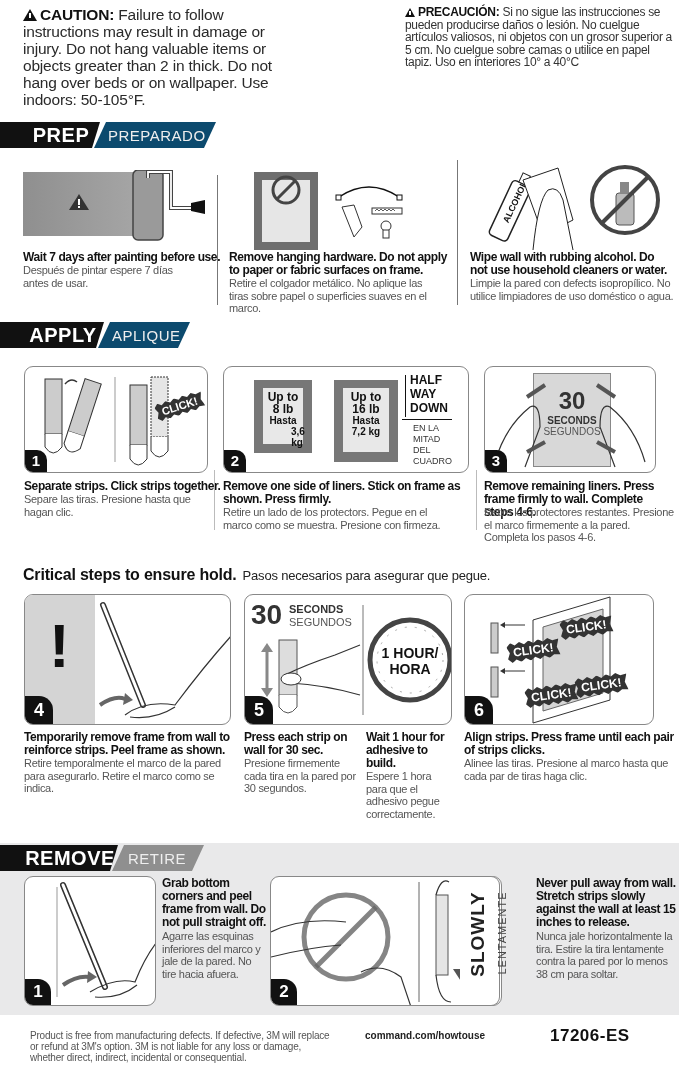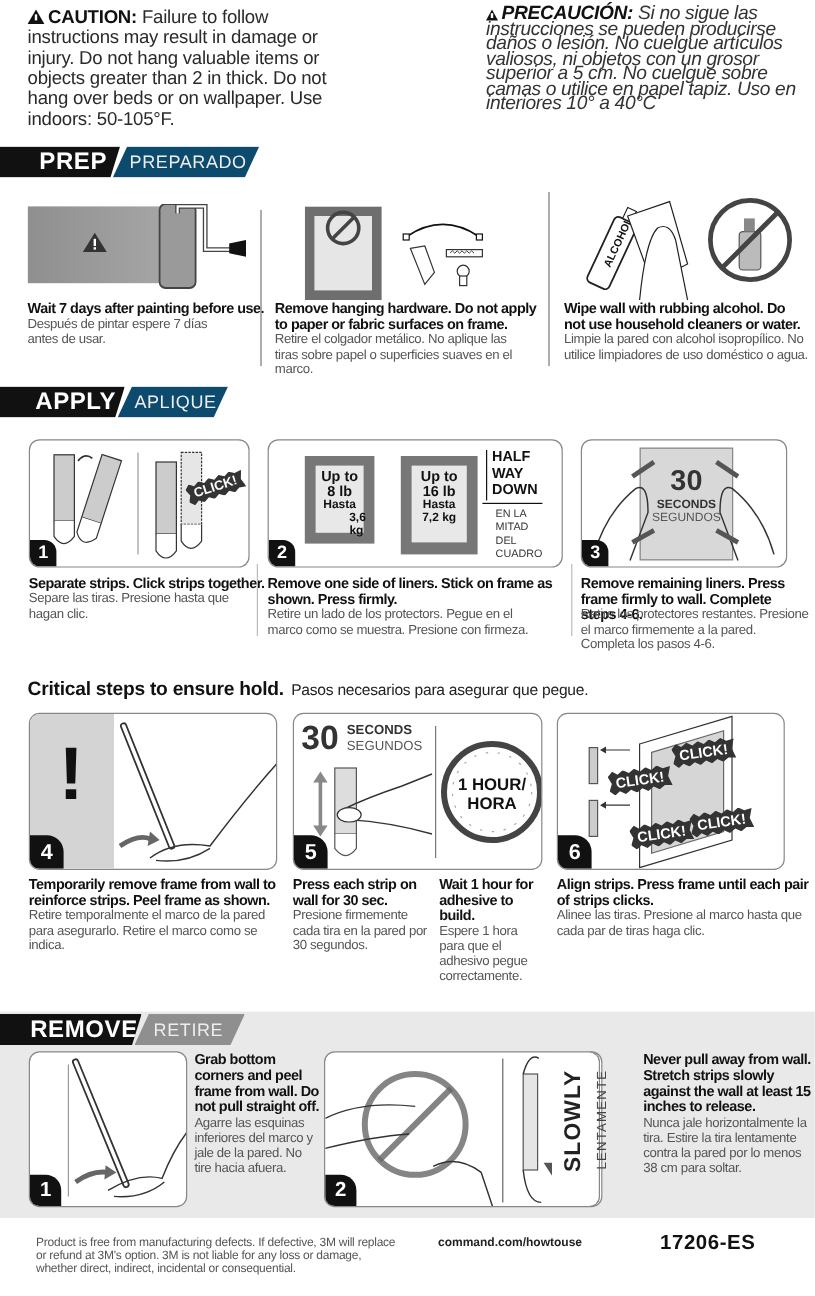--- a/index.html
+++ b/index.html
@@ -2,21 +2,21 @@
 <html><head>
 <meta charset="utf-8">
 <style>
   * { box-sizing: border-box; margin: 0; padding: 0; }
   html, body { width: 679px; height: 1080px; background: #fff; overflow: hidden; }
   body { font-family: "Liberation Sans", "DejaVu Sans", sans-serif; color: #1a1a1a; position: relative; }
 
   .abs { position: absolute; }
   .caution-en { left: 23px; top: 6px; width: 280px; font-size: 15.5px; line-height: 17px; color: #2a2a2a; letter-spacing: -0.2px; }
   .caution-en b { font-weight: bold; color: #111; }
-  .caution-es { left: 405px; top: 6px; width: 270px; font-size: 16px; line-height: 12.5px; color: #333; letter-spacing: -0.3px; font-style: italic; }
+  .caution-es { left: 405px; top: 6px; width: 270px; font-size: 12px; line-height: 12.5px; color: #333; letter-spacing: -0.3px; }
   .caution-es b { font-weight: bold; color: #111; }
   .warn-tri { display: inline-block; width: 0; height: 0; border-left: 7px solid transparent; border-right: 7px solid transparent; border-bottom: 12px solid #111; position: relative; vertical-align: -1px; margin-right: 3px; }
   .warn-tri.sm { border-left-width: 5px; border-right-width: 5px; border-bottom-width: 9px; }
   .warn-tri::after { content: ""; position: absolute; left: -1px; top: 4px; width: 2px; height: 5px; background: #fff; }
   .warn-tri.sm::after { top: 3px; height: 4px; left: -1px; width: 2px; }
 
   
   .banner { height: 26px; display: flex; align-items: stretch; text-align: center; }
   .banner .main { background: #111; color: #fff; font-weight: bold; font-size: 20px; padding: 2px 0 0 22px; letter-spacing: 0.5px; position: relative; }
   .banner .sub { background: #0c4a6e; color: #eee; font-size: 15px; padding: 5px 16px 0 14px; letter-spacing: 0.5px; clip-path: polygon(12px 0, 100% 0, calc(100% - 12px) 100%, 0 100%); margin-left: -6px; }
@@ -126,21 +126,21 @@
     </g>
     <path d="M45 20 L80 8 L95 60 L65 75 Z" fill="#fff" stroke="#222"></path>
     <path d="M55 90 Q60 40 70 30 Q80 25 85 40 L95 90" fill="#fff" stroke="#222"></path>
     <circle cx="147" cy="40" r="33" fill="#fff" stroke="#444" stroke-width="4"></circle>
     <rect x="138" y="33" width="18" height="32" rx="3" fill="#bbb" stroke="#555"></rect>
     <rect x="142" y="22" width="9" height="11" fill="#888"></rect>
     <line x1="123" y1="64" x2="171" y2="16" stroke="#444" stroke-width="4"></line>
   </svg>
 </div>
 <div class="abs en" style="left:470px;top:251px;width:200px;">Wipe wall with rubbing alcohol. Do not use household cleaners or water.</div>
-<div class="abs es" style="left:470px;top:277px;width:205px;">Limpie la pared con alcohol isopropílico. No utilice limpiadores de uso doméstico o agua.</div>
+<div class="abs es" style="left:470px;top:277px;width:205px;">Limpie la pared con defects isopropílico. No utilice limpiadores de uso doméstico o agua.</div>
 
 <div class="abs banner apply-banner">
   <div class="main">APPLY</div>
   <div class="sub">APLIQUE</div>
 </div>
 
 <div class="abs panel" style="left:24px;top:366px;width:184px;height:107px;">
   <svg width="184" height="107" viewBox="0 0 184 107">
     <rect x="20" y="12" width="17" height="55" fill="#ccc" stroke="#333"></rect>
     <path d="M20 67 V80 Q28 92 37 80 V67" fill="#fff" stroke="#333"></path>

